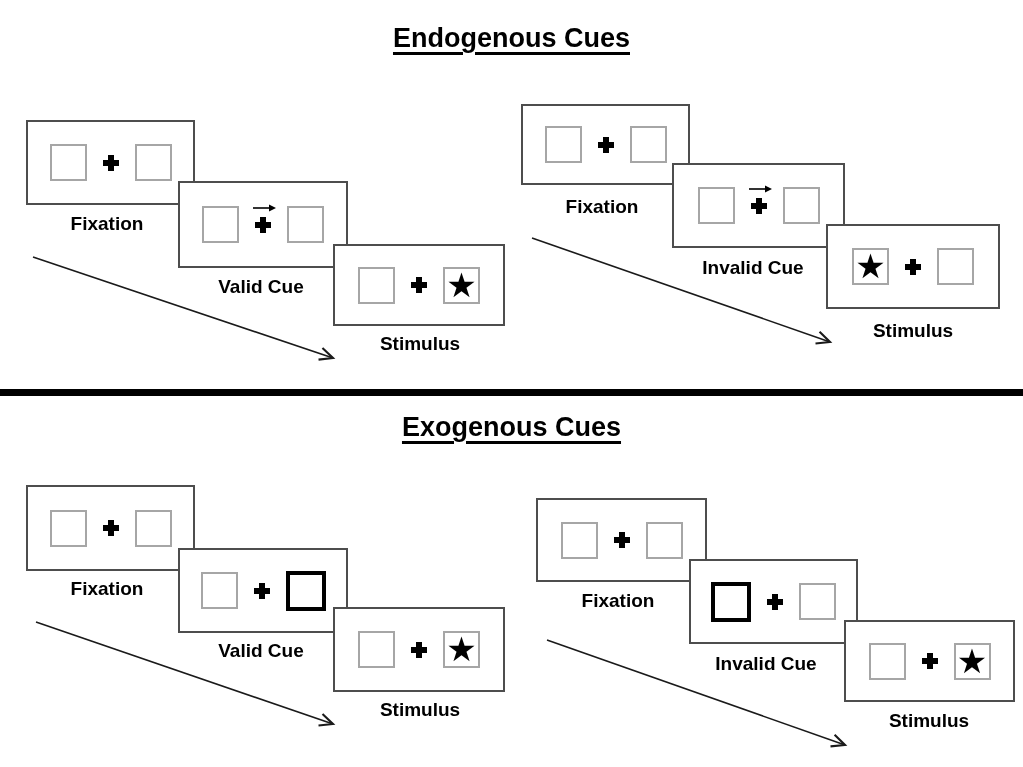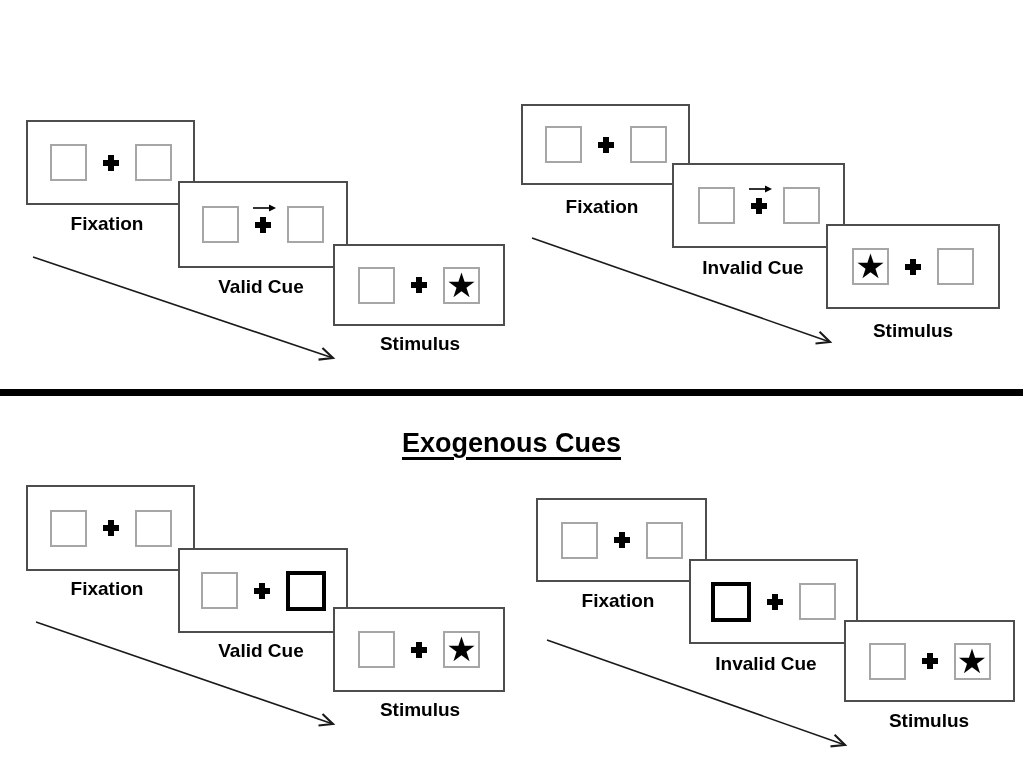--- a/index.html
+++ b/index.html
@@ -35,20 +35,23 @@
     position:absolute;transform:translate(-50%,-50%);white-space:nowrap;
     font-size:19px;font-weight:bold;
   }
   .seq{position:absolute;}
 </style>
 </head>
 <body>
 
 <div id="canvas">
 
+  <div class="title" style="top:23px;">
+    <span>Endogenous Cues</span>
+  </div>
 
   <svg class="seq" style="left:27px;top:251px;" width="315" height="115">
     <defs>
         <marker id="m1" viewBox="0 0 10 8" refX="8.5" refY="4" markerWidth="11" markerHeight="9" orient="auto">
           <path d="M1,0.5 L8.5,4 L1,7.5" fill="none" stroke="#1a1a1a" stroke-width="1.2"></path>
         </marker>
       </defs>
     <line x1="6" y1="6" x2="306" y2="107" stroke="#1a1a1a" stroke-width="1.6" marker-end="url(#m1)"></line>
   </svg>
   <svg class="seq" style="left:526px;top:232px;" width="313" height="117">
@@ -151,21 +154,21 @@
             <span class="ph"></span>
           </div>
         </div>
       <div class="sq"></div>
     </div>
   </div>
   <div class="plabel" style="left:913px;top:331px;">Stimulus</div>
 
   <div class="divider"></div>
 
-  <div class="title" style="top:428px;">
+  <div class="title" style="top:412px;">
     <span>Exogenous Cues</span>
   </div>
 
   <svg class="seq" style="left:30px;top:616px;" width="312" height="115">
     <defs>
         <marker id="m3" viewBox="0 0 10 8" refX="8.5" refY="4" markerWidth="11" markerHeight="9" orient="auto">
           <path d="M1,0.5 L8.5,4 L1,7.5" fill="none" stroke="#1a1a1a" stroke-width="1.2"></path>
         </marker>
       </defs>
     <line x1="6" y1="6" x2="303" y2="108" stroke="#1a1a1a" stroke-width="1.6" marker-end="url(#m3)"></line>

